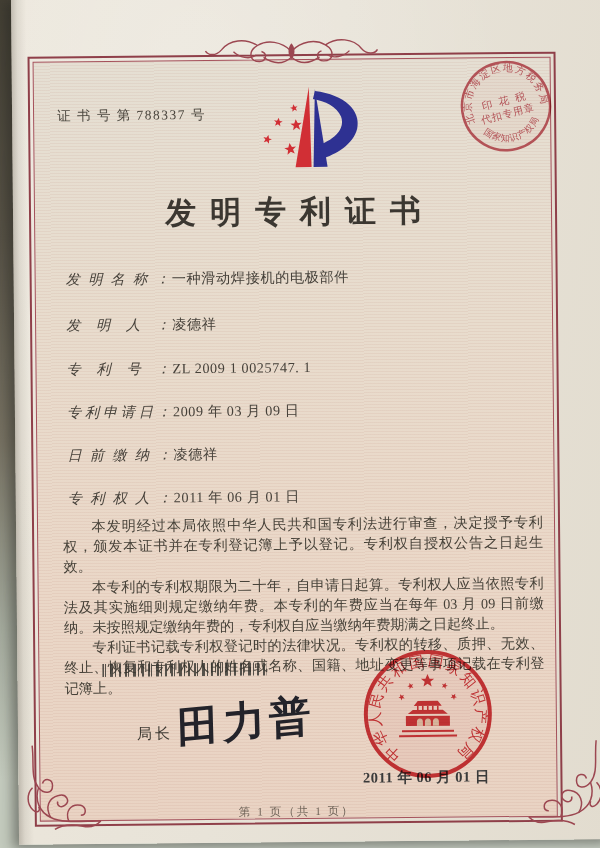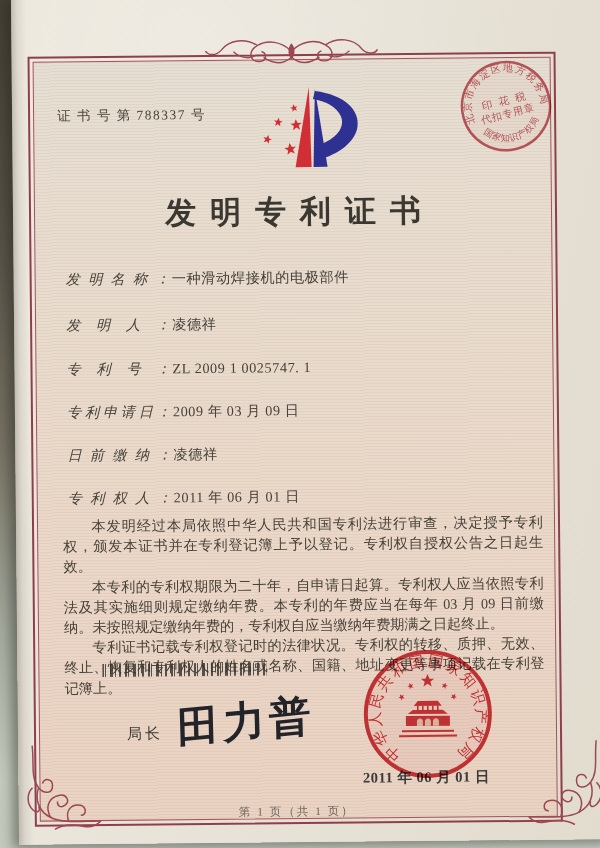--- a/index.html
+++ b/index.html
@@ -58,21 +58,21 @@
   .barcode{
     position:absolute;left:85px;top:667px;width:164px;height:13px;z-index:3;opacity:0.82;
     background:repeating-linear-gradient(90deg,
       #35342f 0 2px, transparent 2px 3px,
       #35342f 3px 4px, transparent 4px 8px,
       #35342f 8px 11px, transparent 11px 13px,
       #35342f 13px 14px, transparent 14px 17px,
       #35342f 17px 19px, transparent 19px 23px);
   }
   .director-row{position:absolute;left:107px;top:700px;width:280px;height:75px;z-index:3;}
-  .director-label{position:absolute;left:2px;top:28px;font-size:15px;letter-spacing:3px;color:#3e3a33;}
+  .director-label{position:absolute;left:12px;top:28px;font-size:15px;letter-spacing:3px;color:#3e3a33;}
   .signature{
     position:absolute;left:52px;top:-2px;font-size:42px;font-weight:bold;color:#23232a;
     letter-spacing:4px;transform:rotate(-5deg) skewX(-4deg);
     font-family:"DejaVu Sans","Liberation Sans",sans-serif;
   }
   .seal{position:absolute;left:337px;top:647px;width:146px;height:146px;z-index:5;mix-blend-mode:multiply;opacity:0.95;}
   .seal-date{
     position:absolute;left:333px;top:774px;width:150px;z-index:4;text-align:center;
     font-size:14.5px;font-weight:bold;letter-spacing:0.5px;color:#3a3a3a;
   }

